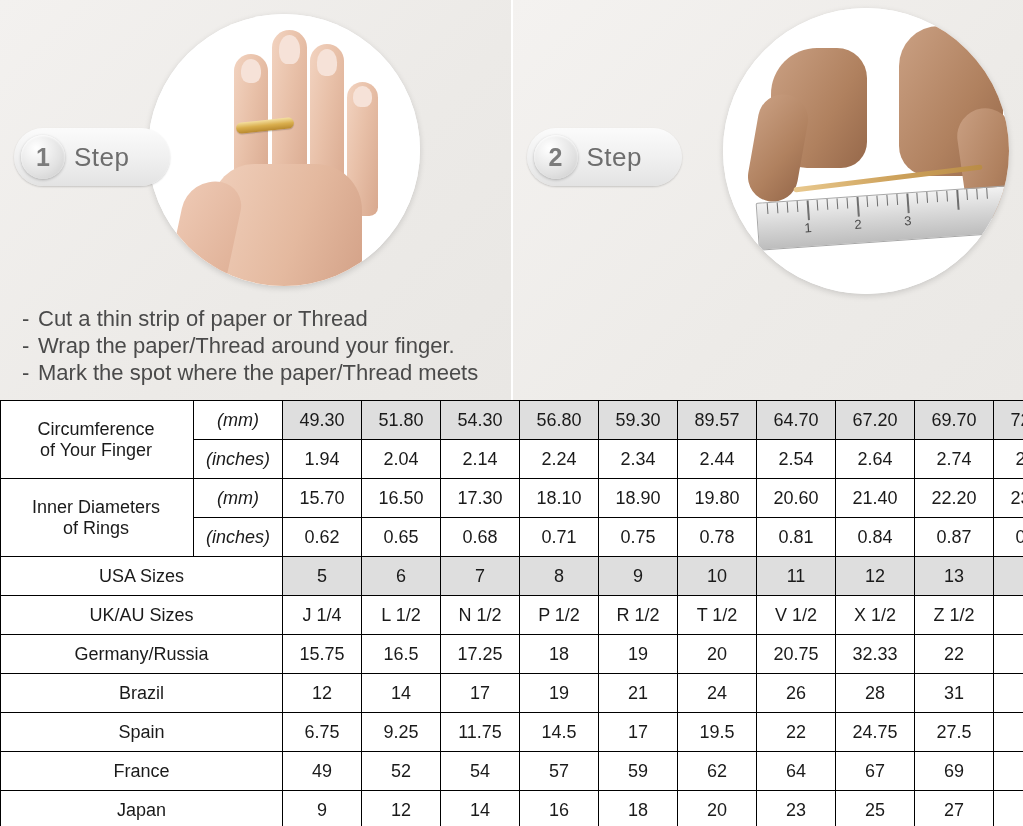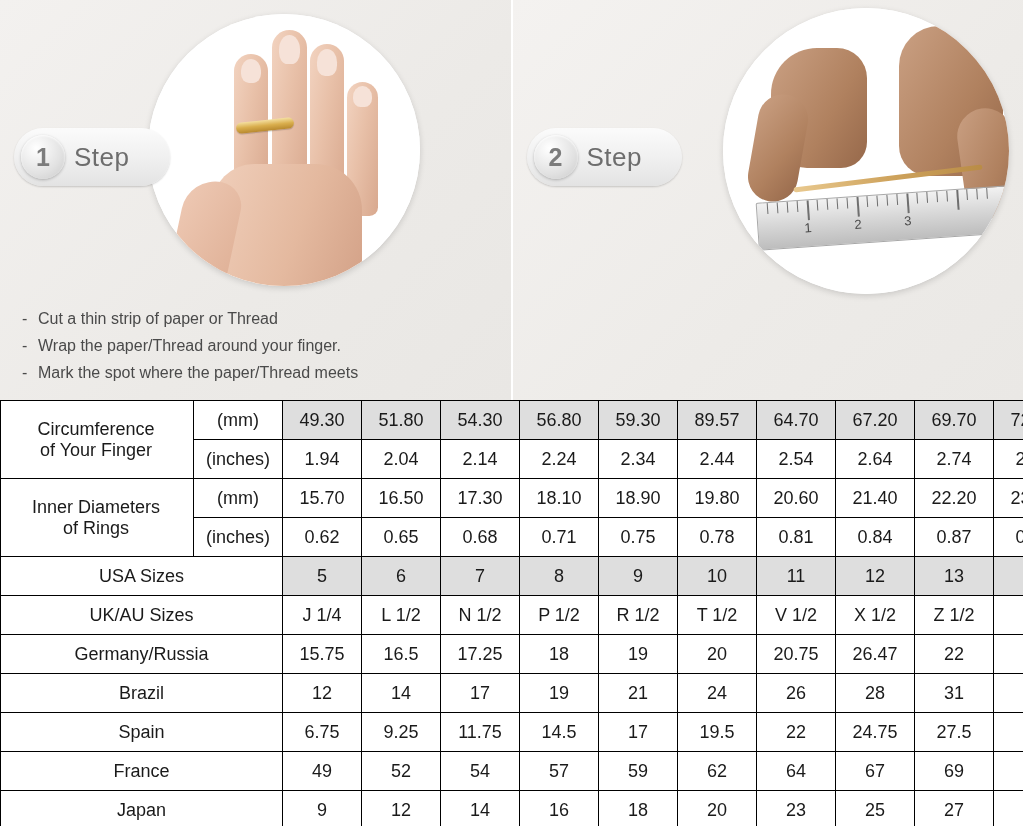--- a/index.html
+++ b/index.html
@@ -204,21 +204,21 @@
   .instructions {
     position: absolute;
     bottom: 14px;
     left: 0;
     width: 100%;
     padding: 0 22px;
     box-sizing: border-box;
     z-index: 3;
   }
   .instructions .line {
-    font-size: 16px;
+    font-size: 22px;
     color: #4a4a4a;
     line-height: 27px;
     white-space: nowrap;
   }
   .instructions .line .dash {
     display: inline-block;
     width: 16px;
     color: #4a4a4a;
   }
 
@@ -249,20 +249,21 @@
     width: 190px;
   }
   td.rowlabel.center {
     text-align: center;
     padding-left: 0;
   }
   td.unit {
     width: 84px;
     text-align: center;
     font-size: 17px;
+    font-style: italic;
   }
   td.shaded {
     background: #dedede;
   }
   td.val {
     width: 74px;
   }
 </style>
 </head>
 <body>
@@ -453,21 +454,21 @@
 
       <tr>
         <td class="rowlabel" colspan="2">Germany/Russia</td>
         <td class="val">15.75</td>
         <td class="val">16.5</td>
         <td class="val">17.25</td>
         <td class="val">18</td>
         <td class="val">19</td>
         <td class="val">20</td>
         <td class="val">20.75</td>
-        <td class="val">26.47</td>
+        <td class="val">32.33</td>
         <td class="val">22</td>
         <td class="val">23</td>
       </tr>
 
       <tr>
         <td class="rowlabel" colspan="2">Brazil</td>
         <td class="val">12</td>
         <td class="val">14</td>
         <td class="val">17</td>
         <td class="val">19</td>

